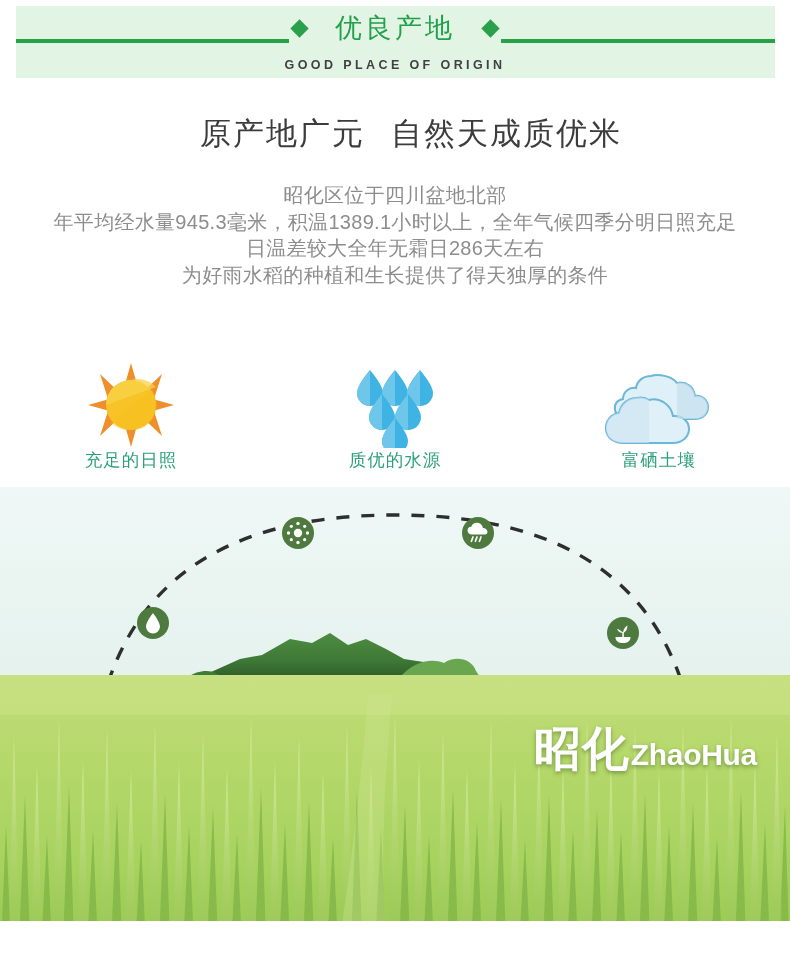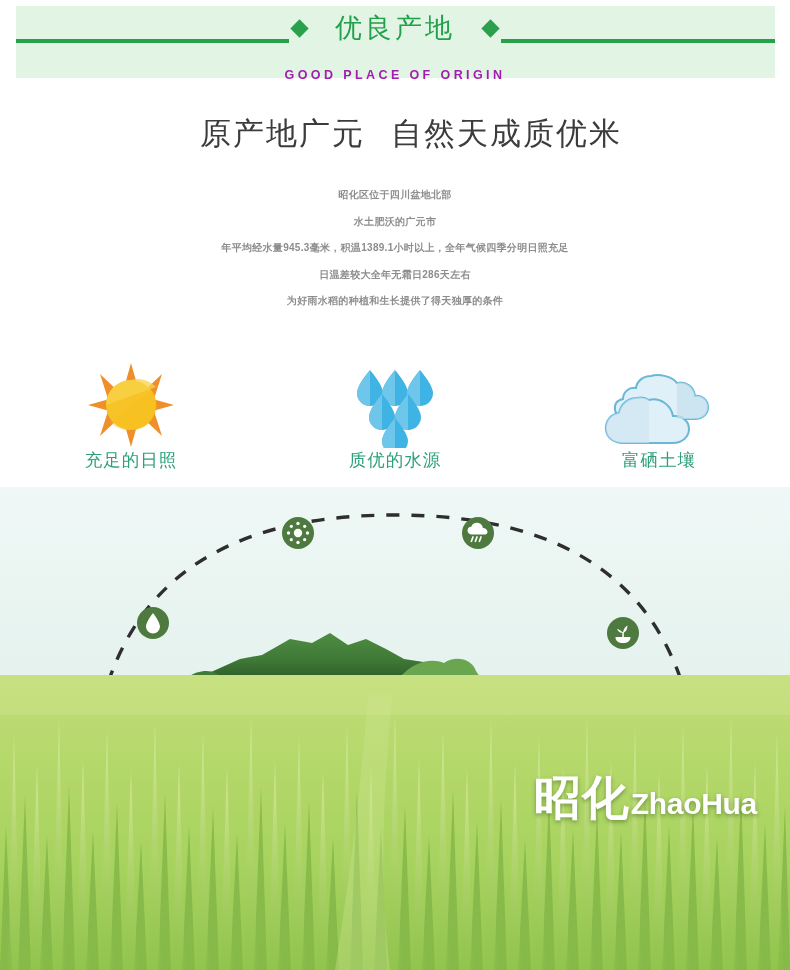--- a/index.html
+++ b/index.html
@@ -33,41 +33,41 @@
   .diamond {
     width:13px; height:13px; background:#2aa04c;
     transform:rotate(45deg); flex:0 0 auto;
   }
   .header-title {
     font-size:27px; color:#23a04b; letter-spacing:3px;
     font-weight:400; line-height:44px; white-space:nowrap;
     padding:0 6px; background:#e2f4e4;
   }
   .header-sub {
-    margin-top:18px;
-    font-size:12.5px; color:#a21caf; letter-spacing:3.4px;
+    margin-top:8px;
+    font-size:12.5px; color:#404040; letter-spacing:3.4px;
     font-weight:700; white-space:nowrap;
   }
 
   
   .headline {
     position:absolute; left:0; top:113px; width:790px;
     text-align:center; font-size:31px; color:#3c3c3c;
     letter-spacing:2px; font-weight:400;padding-left:32px;
   }
   .headline .gap { display:inline-block; width:26px; }
 
   
   .body-lines {
     position:absolute; left:0; top:182px; width:790px;
     text-align:center; color:#8d8d8d;
   }
   .body-lines p {
-    font-size:10px; line-height:26.5px; letter-spacing:0.3px;
-    white-space:nowrap; font-weight:700;
+    font-size:20px; line-height:26.5px; letter-spacing:0.3px;
+    white-space:nowrap; font-weight:400;
   }
 
   
   .features {
     position:absolute; left:56px; top:352px;
     width:678px; height:120px;
     display:flex; justify-content:space-between; align-items:flex-end;
   }
   .feature { width:150px; text-align:center; }
   .feature-art {
@@ -82,21 +82,21 @@
   .scene {
     position:absolute; left:0; top:487px; width:790px; height:190px;
     background:linear-gradient(180deg,#eef7f6 0%,#e9f5f2 55%,#e6f3ef 100%);
     overflow:hidden;
   }
   .scene-svg { position:absolute; left:0; top:0; }
   .badge { position:absolute; }
 
   
   .field {
-    position:absolute; left:0; top:675px; width:790px; height:295px;
+    position:absolute; left:0; top:675px; width:790px; height:246px;
     overflow:hidden;
   }
   .brand {
     position:absolute; right:33px; bottom:140px;
     display:flex; align-items:baseline;
     color:#ffffff;
     text-shadow:0 2px 4px rgba(40,70,20,.45);
   }
   .brand-cn { font-size:47px; font-weight:700; letter-spacing:1px; }
   .brand-en { font-size:30px; font-weight:700; letter-spacing:-0.3px; margin-left:1px; }
@@ -117,21 +117,20 @@
     </div>
     <div class="header-sub">GOOD PLACE OF ORIGIN</div>
   </div>
 
   <div class="headline">
     <span>原产地广元</span><span class="gap"></span><span>自然天成质优米</span>
   </div>
 
   <div class="body-lines">
     <p>昭化区位于四川盆地北部</p>
-    <p>水土肥沃的广元市</p>
     <p>年平均经水量945.3毫米，积温1389.1小时以上，全年气候四季分明日照充足</p>
     <p>日温差较大全年无霜日286天左右</p>
     <p>为好雨水稻的种植和生长提供了得天独厚的条件</p>
   </div>
 
   <div class="features">
 
     <div class="feature">
       <div class="feature-art">
         <svg width="92" height="86" viewBox="0 0 92 86">

